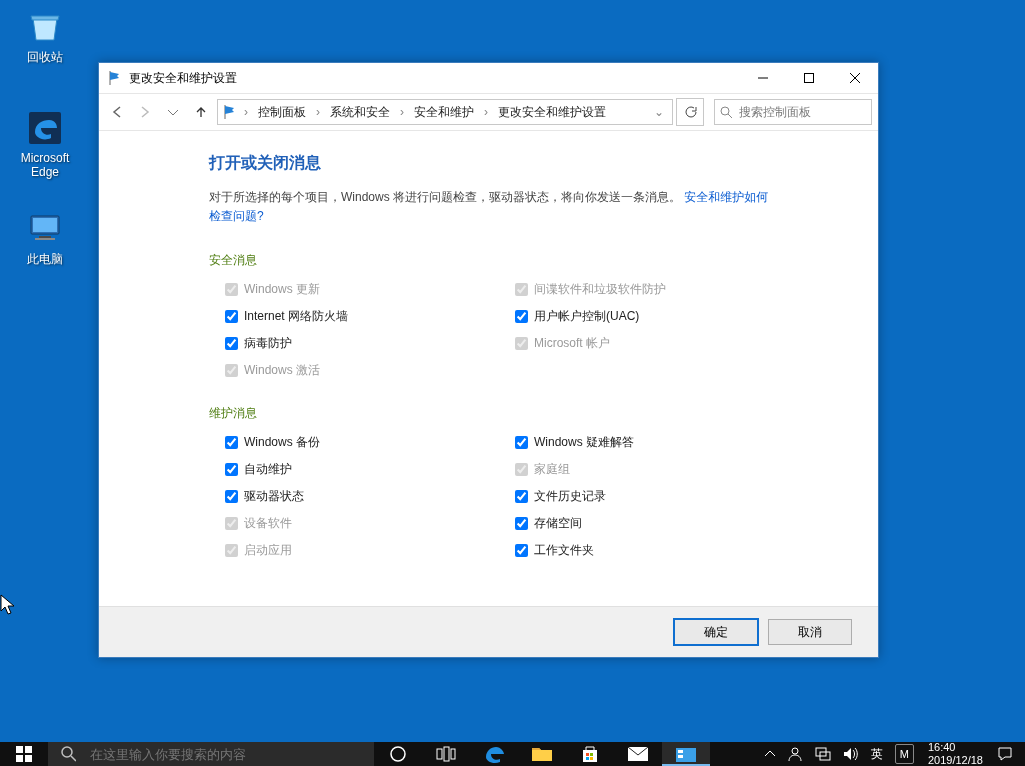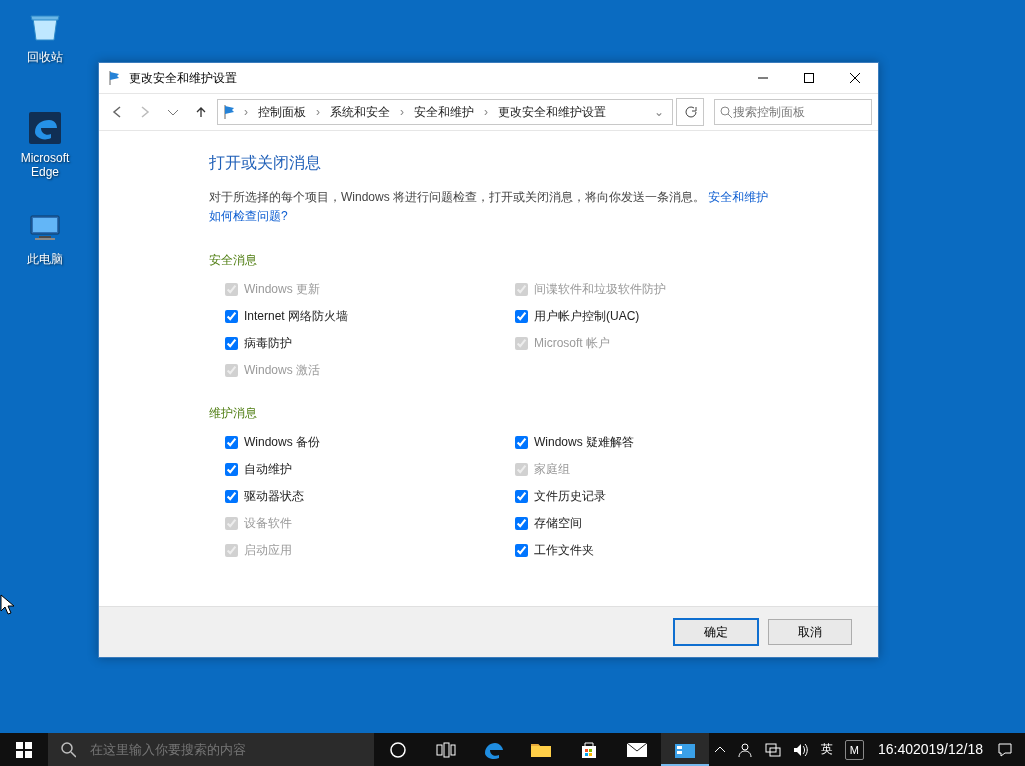--- a/index.html
+++ b/index.html
@@ -13,47 +13,47 @@
   .titlebar .flag{margin-right:6px}
   .titlebar .spacer{flex:1}
   .titlebtn{width:46px;height:30px;display:flex;align-items:center;justify-content:center;color:#000}
   .addrbar{height:36px;border-top:1px solid #e6e6e6;border-bottom:1px solid #e6e6e6;display:flex;align-items:center;padding:0 6px;gap:4px}
   .navbtn{width:24px;height:24px;display:flex;align-items:center;justify-content:center;color:#888}
   .navbtn.enabled{color:#000}
   .pathbox{flex:1;height:24px;border:1px solid #c8c8c8;display:flex;align-items:center;padding:0 4px;gap:2px}
   .pathbox .seg{padding:1px 4px;color:#222}
   .pathbox .seg.sep{color:#888}
   .smallbtn{width:26px;height:26px;border:1px solid #c8c8c8;display:flex;align-items:center;justify-content:center;margin-left:-1px}
-  .searchbox{width:148px;height:24px;border:1px solid #c8c8c8;display:flex;align-items:center;padding:0 4px;margin-left:6px;color:#7b7b7b;gap:0}
+  .searchbox{width:148px;height:24px;border:1px solid #c8c8c8;display:flex;align-items:center;padding:0 4px;margin-left:6px;color:#7b7b7b;gap:6px}
   
   .content{flex:1;position:relative;overflow:hidden;display:flex}
   .scrollarea{flex:1;overflow:auto;padding:22px 32px 10px 110px}
-  h1.page{color:#2060b8;font-size:16px;font-weight:normal;margin:0 0 14px 0}
+  h1.page{color:#2060b8;font-size:16px;font-weight:bold;margin:0 0 14px 0}
   .pdesc{color:#444;font-size:12px;line-height:1.6;max-width:560px}
   .pdesc a{color:#0b5cd1;text-decoration:none}
   .section{margin-top:26px;font-size:12px}
   .sectitle{color:#4d7c0f;font-size:12px;margin-bottom:12px}
   .grid{display:grid;grid-template-columns:1fr 1fr;column-gap:20px;row-gap:10px;max-width:560px;padding-left:16px}
   .chk{display:flex;align-items:center;gap:6px;color:#222;font-size:12px}
   .chk.disabled{color:#9a9a9a}
   .chk input{width:13px;height:13px;margin:0}
   .hl{border:2px solid #d10000;padding:1px 46px 1px 2px;margin-left:-4px}
   
   .btnbar{height:50px;border-top:1px solid #e0e0e0;display:flex;align-items:center;justify-content:flex-end;gap:10px;padding:0 26px;background:#f0f0f0}
   .btn{min-width:82px;height:24px;border:1px solid #adadad;background:#e9e9e9;display:flex;align-items:center;justify-content:center;font-size:12px;color:#000}
   .btn.primary{border:1px solid #0f6fd0;outline:1px solid #0f6fd0}
   
-  .taskbar{position:absolute;left:0;bottom:0;width:100%;height:33px;background:#101010;display:flex;align-items:stretch;color:#fff}
+  .taskbar{position:absolute;left:0;bottom:0;width:100%;height:24px;background:#101010;display:flex;align-items:stretch;color:#fff}
   .tbbtn{width:48px;display:flex;align-items:center;justify-content:center}
   .tbbtn.active{background:#2a2a2a;box-shadow:inset 0 -2px 0 #76b9ed}
   .search{flex:0 0 302px;background:#2b2b2b;display:flex;align-items:center;padding:0 12px;gap:12px;color:#bfbfbf}
   .search input{background:transparent;border:none;outline:none;color:#bfbfbf;font-size:13px;width:100%}
   .tray{margin-left:auto;display:flex;align-items:center}
   .trayicon{padding:0 6px;display:flex;align-items:center;justify-content:center;height:100%;font-size:12px}
-  .clock{padding:0 8px;display:flex;flex-direction:row;justify-content:center;font-size:14px;line-height:1.2}
+  .clock{padding:0 8px;display:flex;flex-direction:column;justify-content:center;font-size:11px;line-height:1.2}
   .ime{border:1px solid #888;padding:0 4px;font-size:11px;height:18px;display:flex;align-items:center;border-radius:2px}
   .cursor{position:absolute;left:0;top:594px;pointer-events:none}
 
   
   .scrollarea::-webkit-scrollbar{width:17px;background:#f0f0f0}
   .scrollarea::-webkit-scrollbar-thumb{background:#cdcdcd}
 </style>
 </head>
 <body>
 
@@ -158,21 +158,21 @@
             <path d="M9 9l4 4" stroke="#888"></path>
           </svg>
         <span>搜索控制面板</span>
       </div>
     </div>
 
     <div class="content">
       <div class="scrollarea">
         <h1 class="page">打开或关闭消息</h1>
         <div class="pdesc">
-          <span>对于所选择的每个项目，Windows 将进行问题检查，打开或关闭消息，将向你发送一条消息。</span>
+          <span>对于所选择的每个项目，Windows 将进行问题检查，驱动器状态，将向你发送一条消息。</span>
           <a href="#">安全和维护如何检查问题?</a>
         </div>
 
         <div class="section">
           <div class="sectitle">安全消息</div>
           <div class="grid">
             <label class="chk disabled">
                 <input type="checkbox" checked="" disabled="" style="">
                 <span>Windows 更新</span>
               </label>

